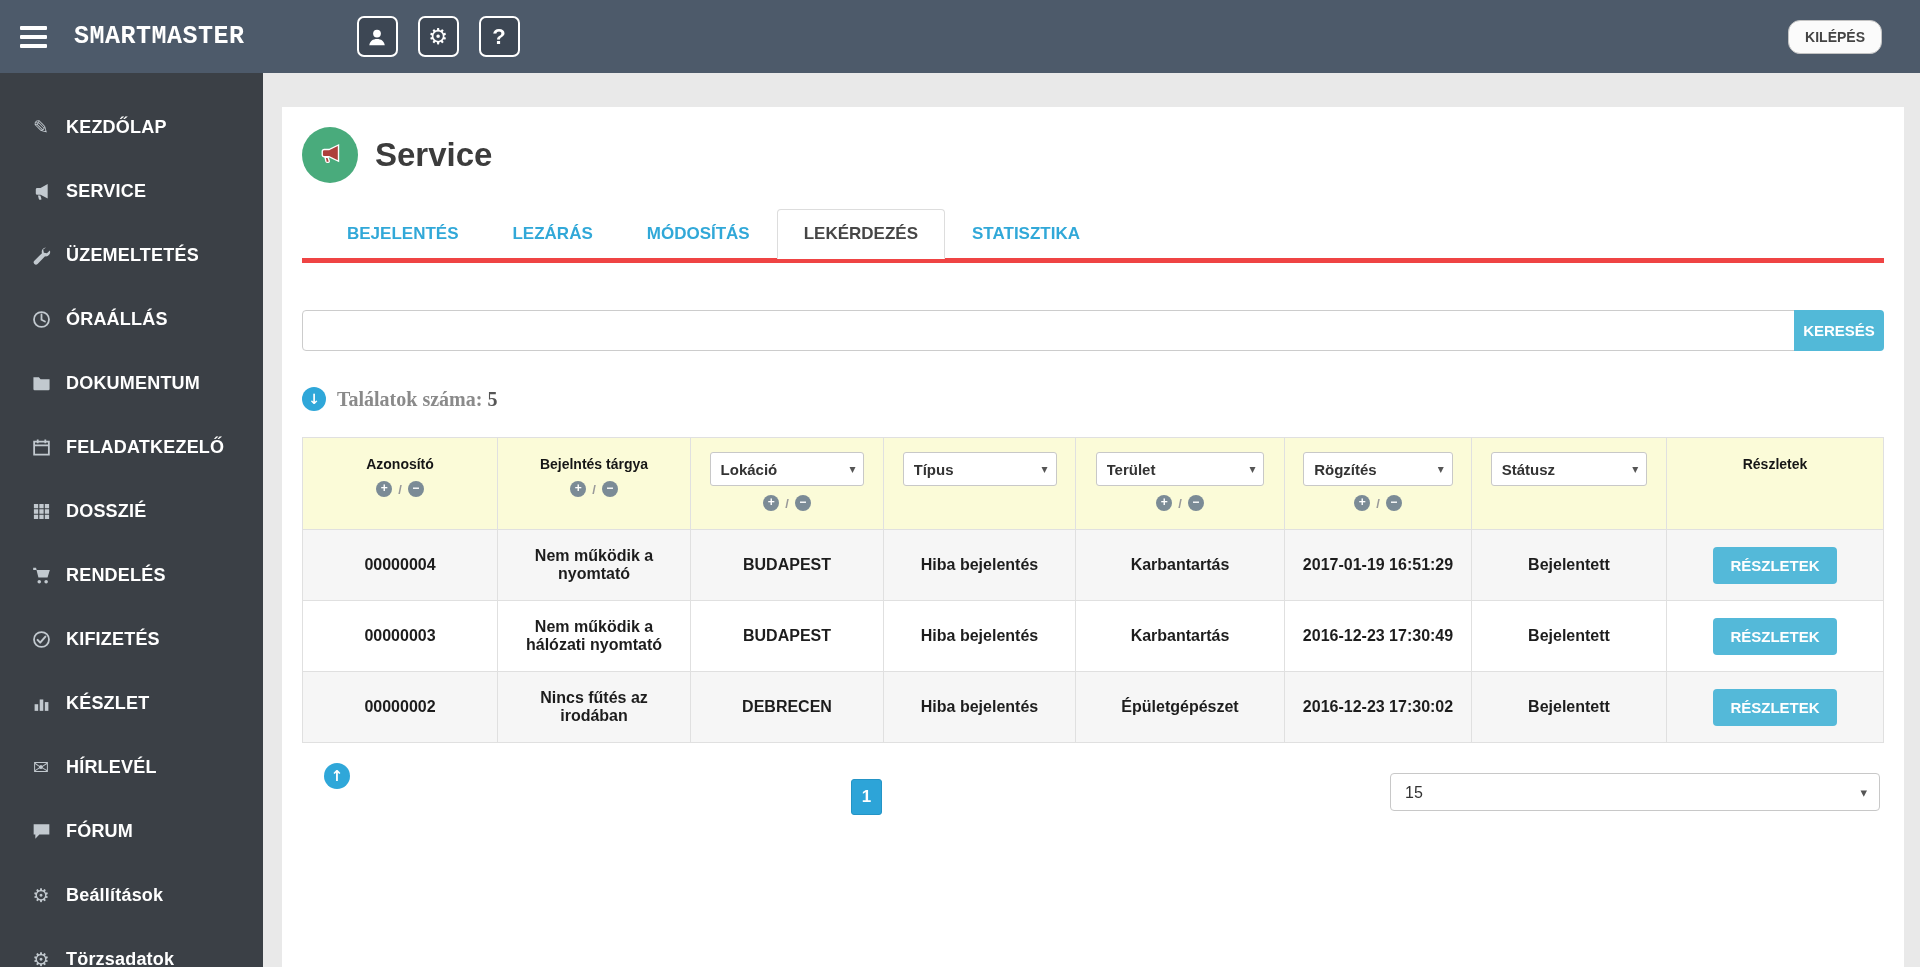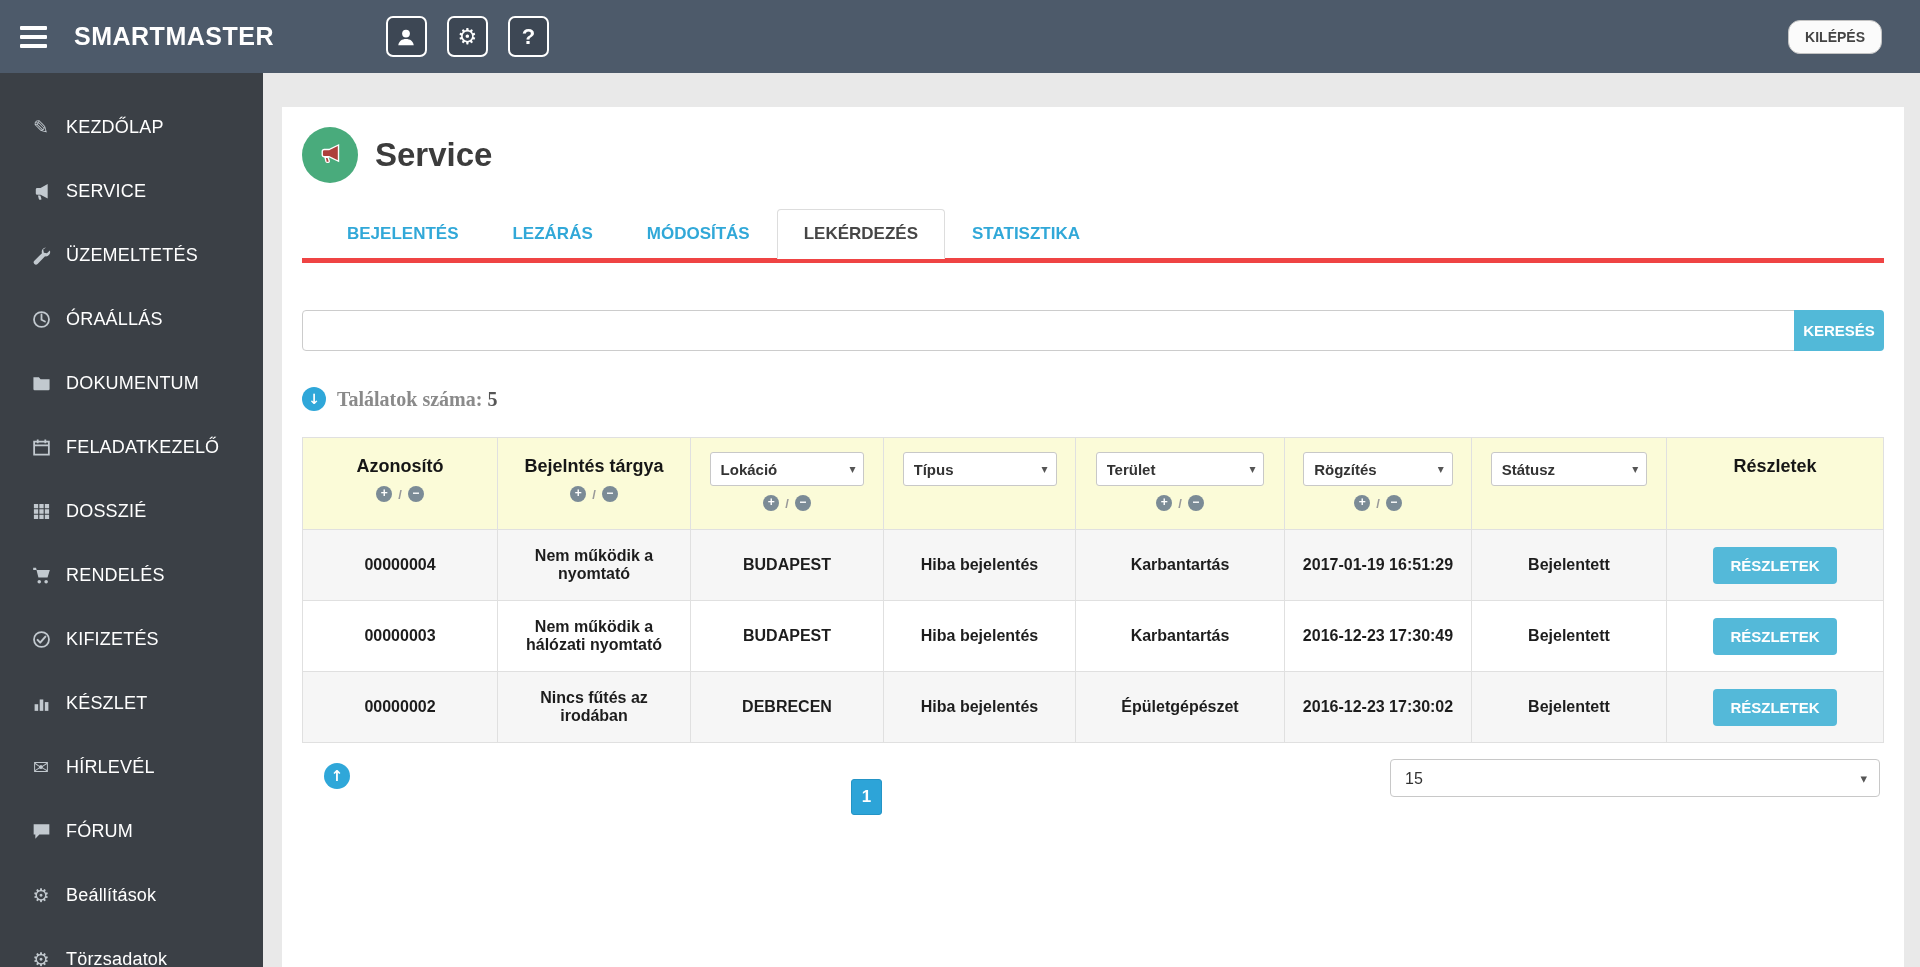--- a/index.html
+++ b/index.html
@@ -4,35 +4,35 @@
 <style>
   * { box-sizing: border-box; margin: 0; padding: 0; }
   html,body { width:1920px; height:967px; overflow:hidden; }
   body { font-family:"Liberation Sans", sans-serif; background:#e9e9e9; }
   .u-ic { font-family:"DejaVu Sans", sans-serif; }
 
   
   .topbar { height:73px; background:#4d5a6a; display:flex; align-items:center; padding:0 38px 0 20px; position:relative; z-index:5; }
   .hamburger { background:none; border:none; cursor:pointer; width:30px; display:flex; flex-direction:column; gap:5px; }
   .hamburger span { display:block; height:4px; width:27px; background:#fff; border-radius:1px; }
-  .brand { color:#fff; font-size:25px; font-weight:700; letter-spacing:.5px; margin-left:24px; }
+  .brand { color:#fff; font-size:25px; font-weight:700; letter-spacing:.5px; margin-left:24px;font-family:Liberation Mono, monospace; }
   .tb-icons { display:flex; gap:20px; margin-left:112px; }
   .tb-btn { width:41px; height:41px; background:#3d4754; border:2px solid #fff; border-radius:7px; color:#fff; display:flex; align-items:center; justify-content:center; cursor:pointer; }
   .tb-btn svg { width:20px; height:20px; fill:#fff; }
   .tb-btn .u-ic { color:#fff; font-size:22px; line-height:1; }
   .tb-btn .qmark { font-size:22px; font-weight:700; color:#fff; }
   .logout { margin-left:auto; height:34px; padding:0 16px; background:#fbfbfb; border:1px solid #c3c3c3; border-radius:12px; color:#444; font-weight:700; font-size:14px; cursor:pointer; }
 
   
   .app { display:flex; height:894px; }
   .sidebar { width:263px; background:#3b4046; padding-top:22px; flex:none; overflow:hidden; }
   .sb-item { display:flex; align-items:center; gap:13px; height:64px; padding:0 10px 0 29px; cursor:pointer; color:#fff; }
   .sb-item .ic { width:24px; flex:none; font-size:19px; color:#c2c9cf; display:flex; justify-content:center; line-height:1; }
   .sb-item .ic svg { width:1em; height:1em; fill:currentColor; }
-  .sb-label { font-size:18px; font-weight:400; letter-spacing:.2px; }
+  .sb-label { font-size:18px; font-weight:700; letter-spacing:.2px; }
 
   .main { flex:1; padding:34px 34px 0 19px; }
   .panel { background:#fff; min-height:860px; padding:16px 20px 40px; }
 
   
   .page-header { display:flex; align-items:center; gap:17px; padding-top:4px; }
   .page-icon { width:56px; height:56px; border-radius:50%; background:#49ab7c; display:flex; align-items:center; justify-content:center; flex:none; }
   .page-title { font-size:33px; font-weight:700; color:#3c3c3c; }
 
   
@@ -48,36 +48,36 @@
   
   .results-row { display:flex; align-items:center; gap:11px; margin-top:36px; }
   .circ { width:24px; height:24px; border-radius:50%; background:#2fa7d9; color:#fff; font-weight:700; font-size:14px; line-height:24px; text-align:center; flex:none; cursor:pointer; }
   .results-text { font-size:20px; color:#8a8a8a; font-weight:700;font-family:Liberation Serif, serif; }
   .results-text b { color:#555; }
 
   
   table { width:100%; border-collapse:collapse; table-layout:fixed; margin-top:26px; border:1px solid #ddd; }
   th, td { border:1px solid #e0e0e0; text-align:center; vertical-align:middle; }
   thead th { background:#fbfbd8; padding:14px 8px 10px; vertical-align:top; height:92px; }
-  .th-label { font-size:18px; font-weight:700; color:#161616; padding-top:4px; }
+  .th-label { font-size:14px; font-weight:700; color:#161616; padding-top:4px; }
   .sort-row { margin-top:9px; display:flex; justify-content:center; align-items:center; gap:6px; }
   .sort-ic { width:16px; height:16px; border-radius:50%; background:#7b8b96; color:#fff; font-weight:700; font-size:12px; line-height:15px; text-align:center; cursor:pointer; }
   .sort-sep { color:#9a9a9a; font-weight:700; font-size:13px; }
   .sel-wrap { position:relative; width:88%; margin:0 auto; }
   .sel-wrap select { width:100%; height:34px; appearance:none; -webkit-appearance:none; border:1px solid #c8c8c8; border-radius:3px; background:#fff; font-family:inherit; font-weight:700; font-size:15px; color:#333; padding:0 24px 0 10px; cursor:pointer; }
   .sel-wrap .caret { position:absolute; right:9px; top:50%; transform:translateY(-50%); pointer-events:none; color:#555; font-size:12px; }
   tbody td { font-weight:700; font-size:16px; color:#1d1d1d; padding:10px 12px; height:71px; background:#fff; }
   tbody tr:nth-child(odd) td { background:#f6f6f6; }
   .details-btn { background:#54b9d9; color:#fff; border:none; border-radius:4px; padding:10px 17px; font-family:inherit; font-weight:700; font-size:15px; cursor:pointer; }
 
   
   .footer-row { margin-top:14px; position:relative; height:92px; }
   .scroll-top { position:absolute; left:22px; top:6px; width:26px; height:26px; border-radius:50%; background:#2fa7d9; color:#fff; font-weight:700; font-size:15px; line-height:26px; text-align:center; cursor:pointer; }
   .page-btn { position:absolute; left:549px; top:22px; width:31px; height:36px; background:#2da4d8; border:1px solid #2494c6; border-radius:3px; color:#fff; font-weight:700; font-size:17px; cursor:pointer; }
-  .pagesize-wrap { position:absolute; right:4px; top:2px; width:490px; }
+  .pagesize-wrap { position:absolute; right:4px; top:16px; width:490px; }
   .pagesize-wrap select { width:100%; height:38px; appearance:none; -webkit-appearance:none; border:1px solid #c8c8c8; border-radius:4px; background:#fff; font-family:inherit; font-size:16px; color:#333; padding:0 28px 0 14px; cursor:pointer; }
   .pagesize-wrap .caret { position:absolute; right:13px; top:50%; transform:translateY(-50%); pointer-events:none; color:#555; font-size:13px; }
 </style>
 </head>
 <body>
 
 <div class="topbar">
   <button class="hamburger">
       <span></span>
       <span></span>

